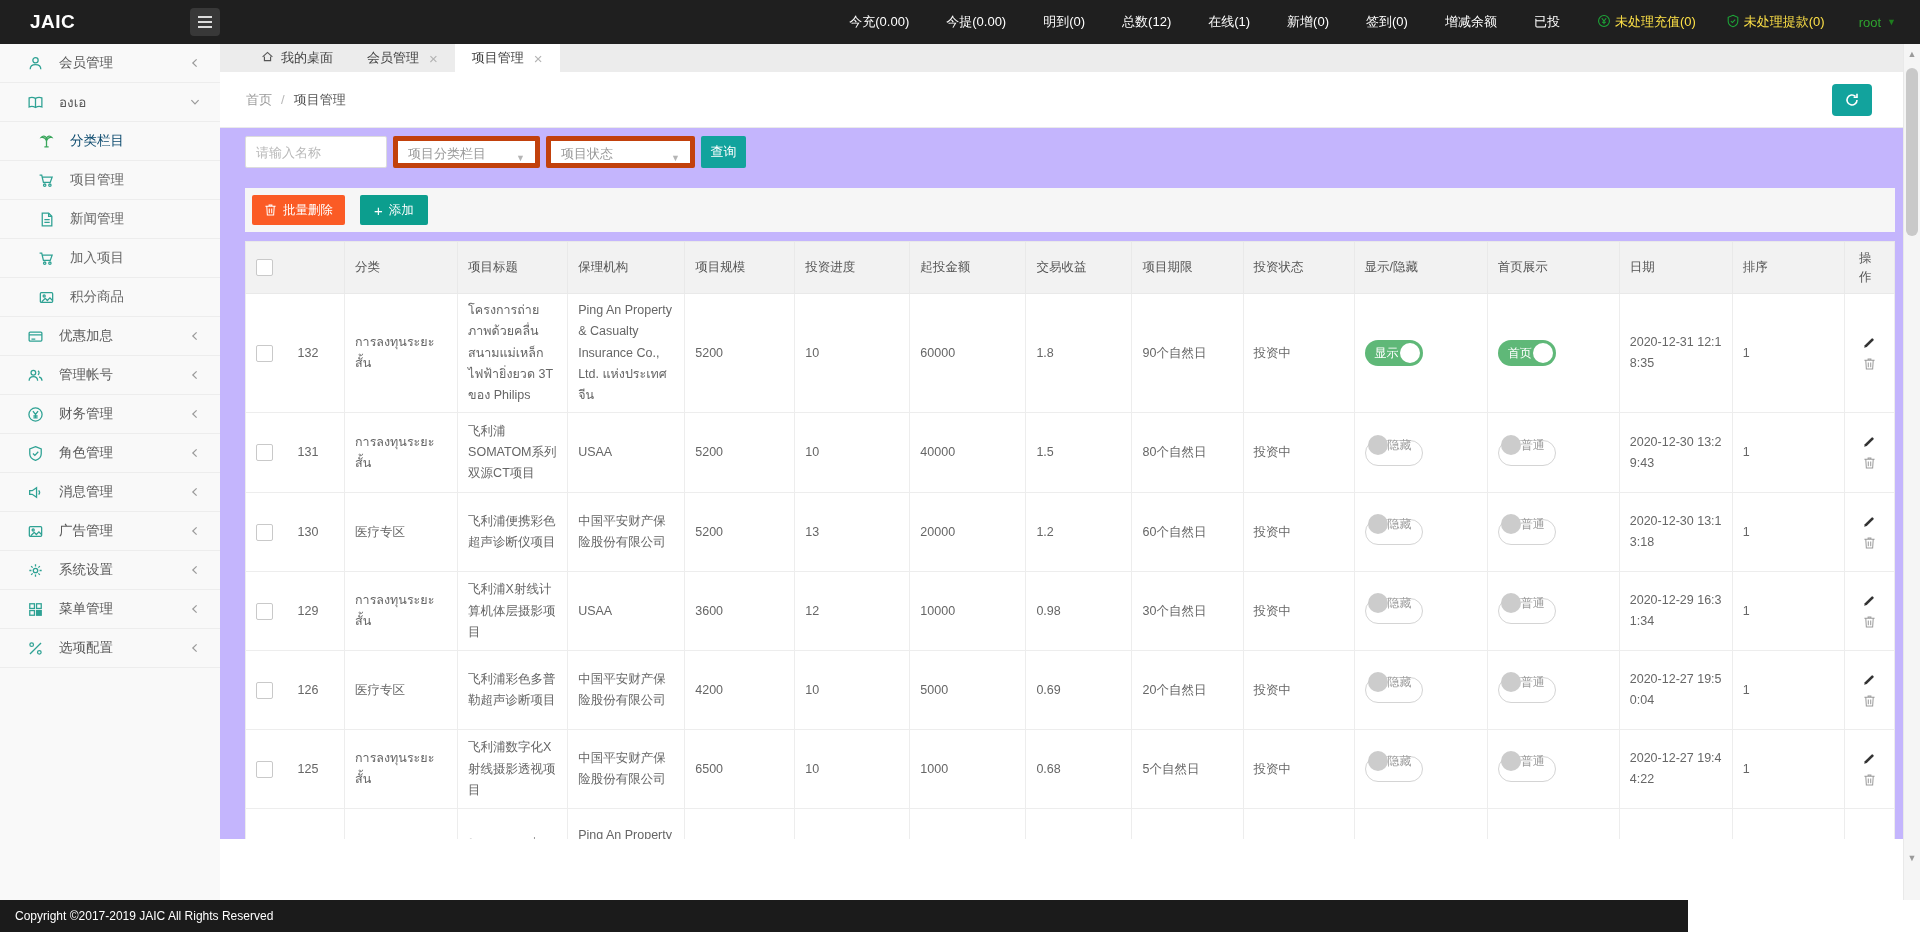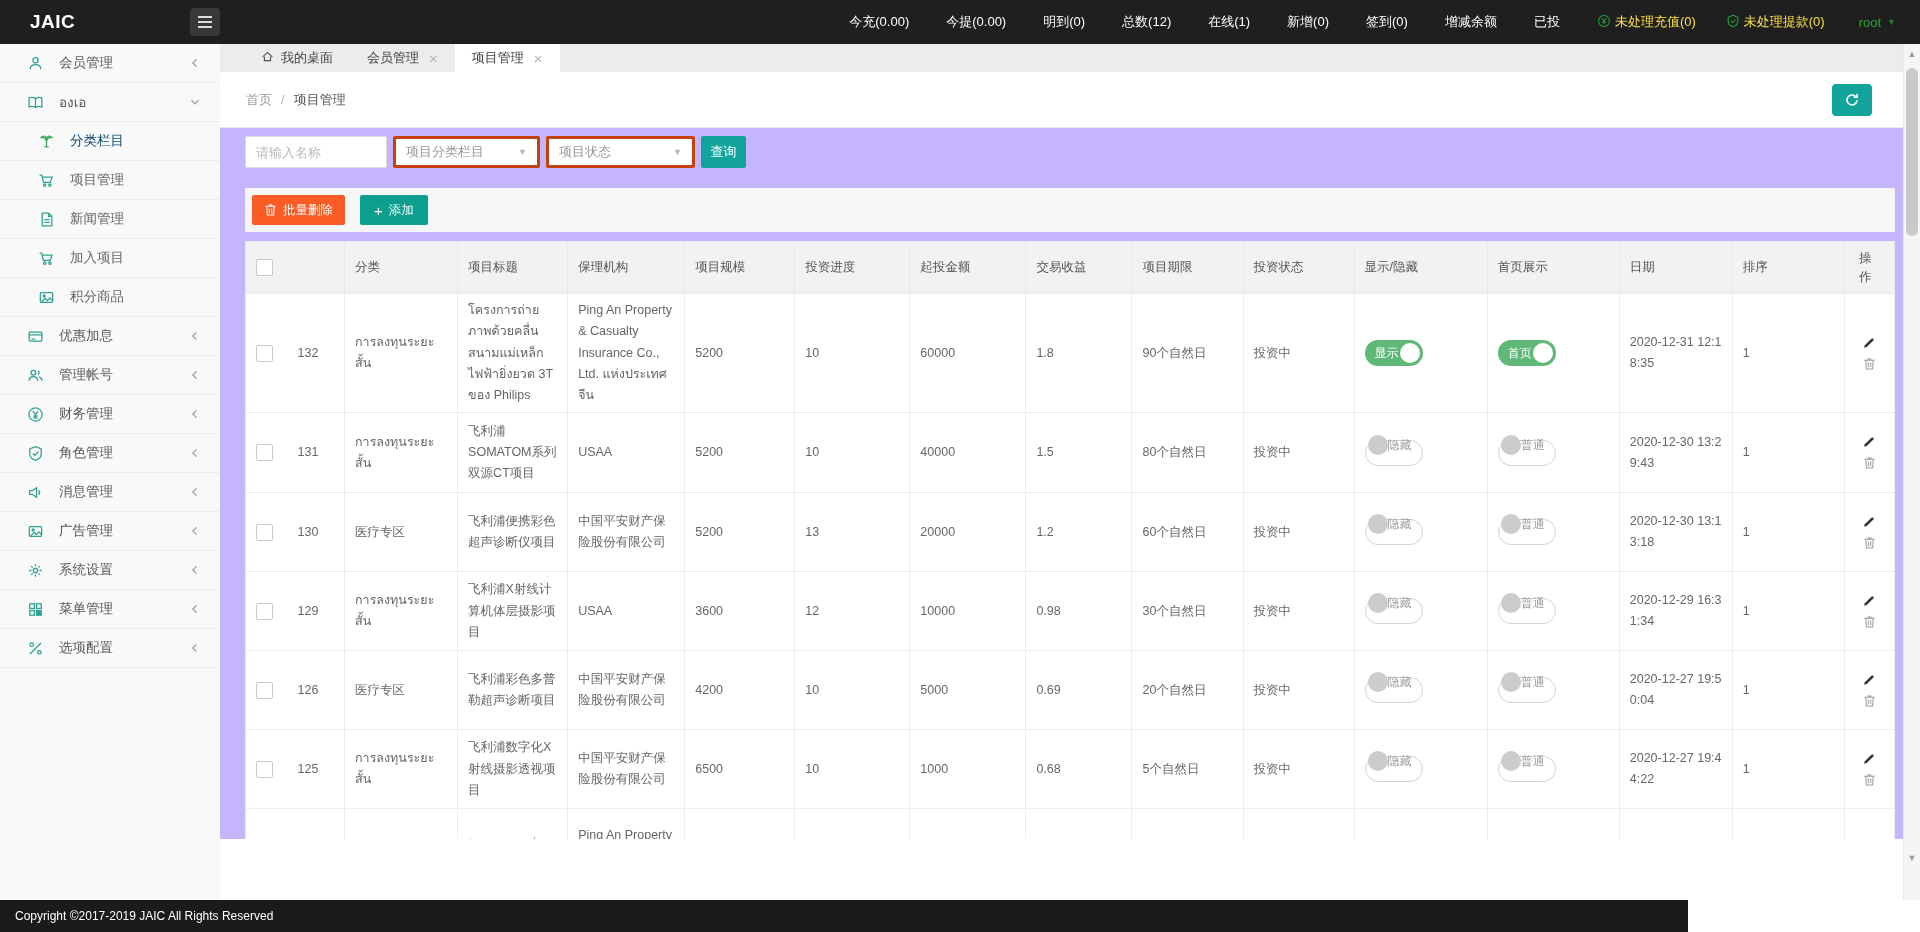--- a/index.html
+++ b/index.html
@@ -36,21 +36,21 @@
   .breadcrumb-row { height:56px; background:#fff; border-bottom:1px solid #eaeaea; display:flex; align-items:center; padding:0 26px; }
   .crumb-home { color:#9b9b9b; font-size:13px; cursor:pointer; }
   .crumb-sep { color:#b8b8b8; font-size:13px; margin:0 9px; }
   .crumb-cur { color:#555; font-size:13px; }
   .refresh-btn { margin-left:auto; margin-right:22px; width:40px; height:32px; background:#12a39d; border:none; border-radius:4px; display:flex; align-items:center; justify-content:center; cursor:pointer; }
 
   .content { padding:0 25px; height:711px; overflow:hidden; background:#c4b5fd; }
   .filters { margin-top:8px; display:flex; align-items:center; }
   .name-input { width:142px; height:32px; border:1px solid #dcdcdc; border-radius:2px; padding:0 10px; font-size:13px; color:#555; outline:none; }
   .name-input::placeholder { color:#b9b9b9; }
-  .selectbox { height:32px; border:3px solid #c2410c; border-radius:2px; display:flex; align-items:center; justify-content:space-between; padding:0 10px; color:#999; font-size:13px; cursor:pointer; background:#fff; }
+  .selectbox { height:32px; border:5px solid #c2410c; border-radius:2px; display:flex; align-items:flex-end; justify-content:space-between; padding:0 10px; color:#999; font-size:13px; cursor:pointer; background:#fff; }
   .sel-cat { width:147px; margin-left:6px; }
   .sel-status { width:149px; margin-left:6px; }
   .selectbox .caret { color:#b5b5b5; font-size:9px; }
   .search-btn { margin-left:6px; width:45px; height:32px; background:#12a39d; border:none; border-radius:2px; color:#fff; font-size:13px; cursor:pointer; }
 
   .action-strip { margin-top:20px; height:44px; background:#f6f6f6; display:flex; align-items:center; padding-left:7px; gap:15px; }
   .btn-delete { height:30px; background:#fb5b25; border:none; border-radius:2px; color:#fff; font-size:12.5px; padding:0 12px; display:flex; align-items:center; gap:6px; cursor:pointer; }
   .btn-add { height:30px; background:#0c9e8e; border:none; border-radius:2px; color:#fff; font-size:12.5px; padding:0 14px; display:flex; align-items:center; gap:6px; cursor:pointer; }
   .btn-add .plus { font-size:15px; line-height:1; }
 

